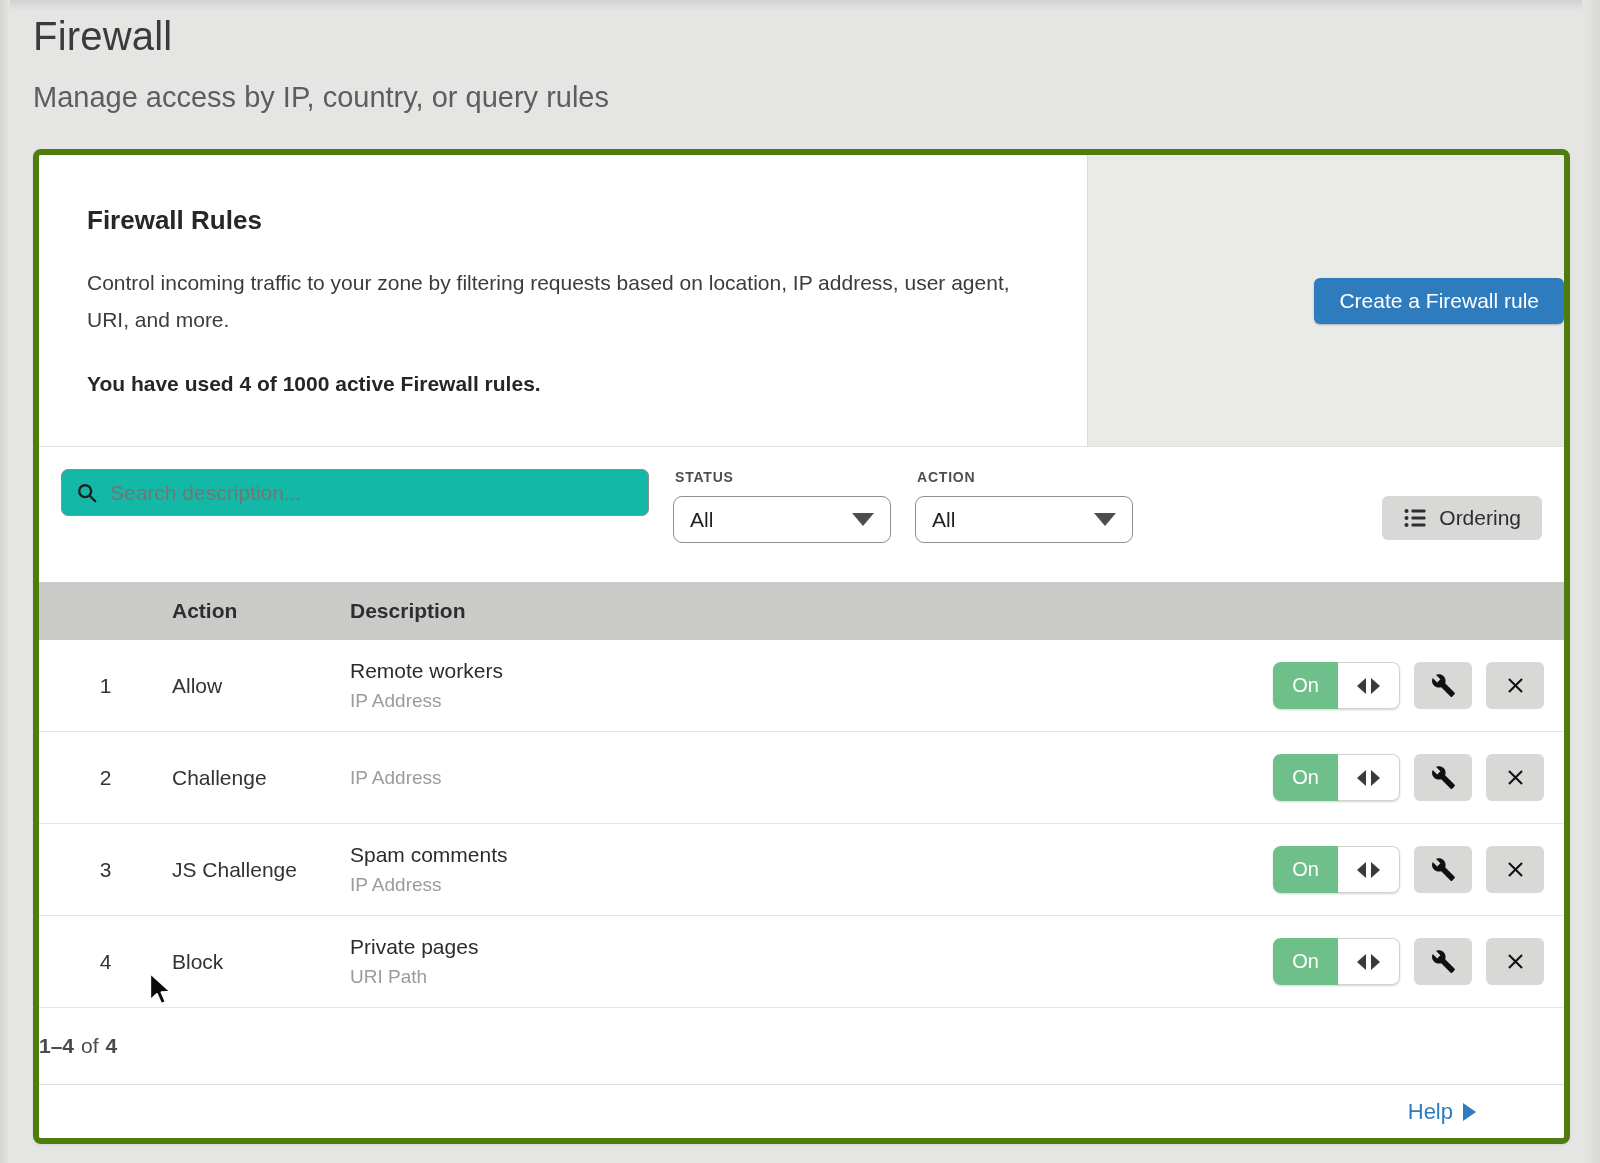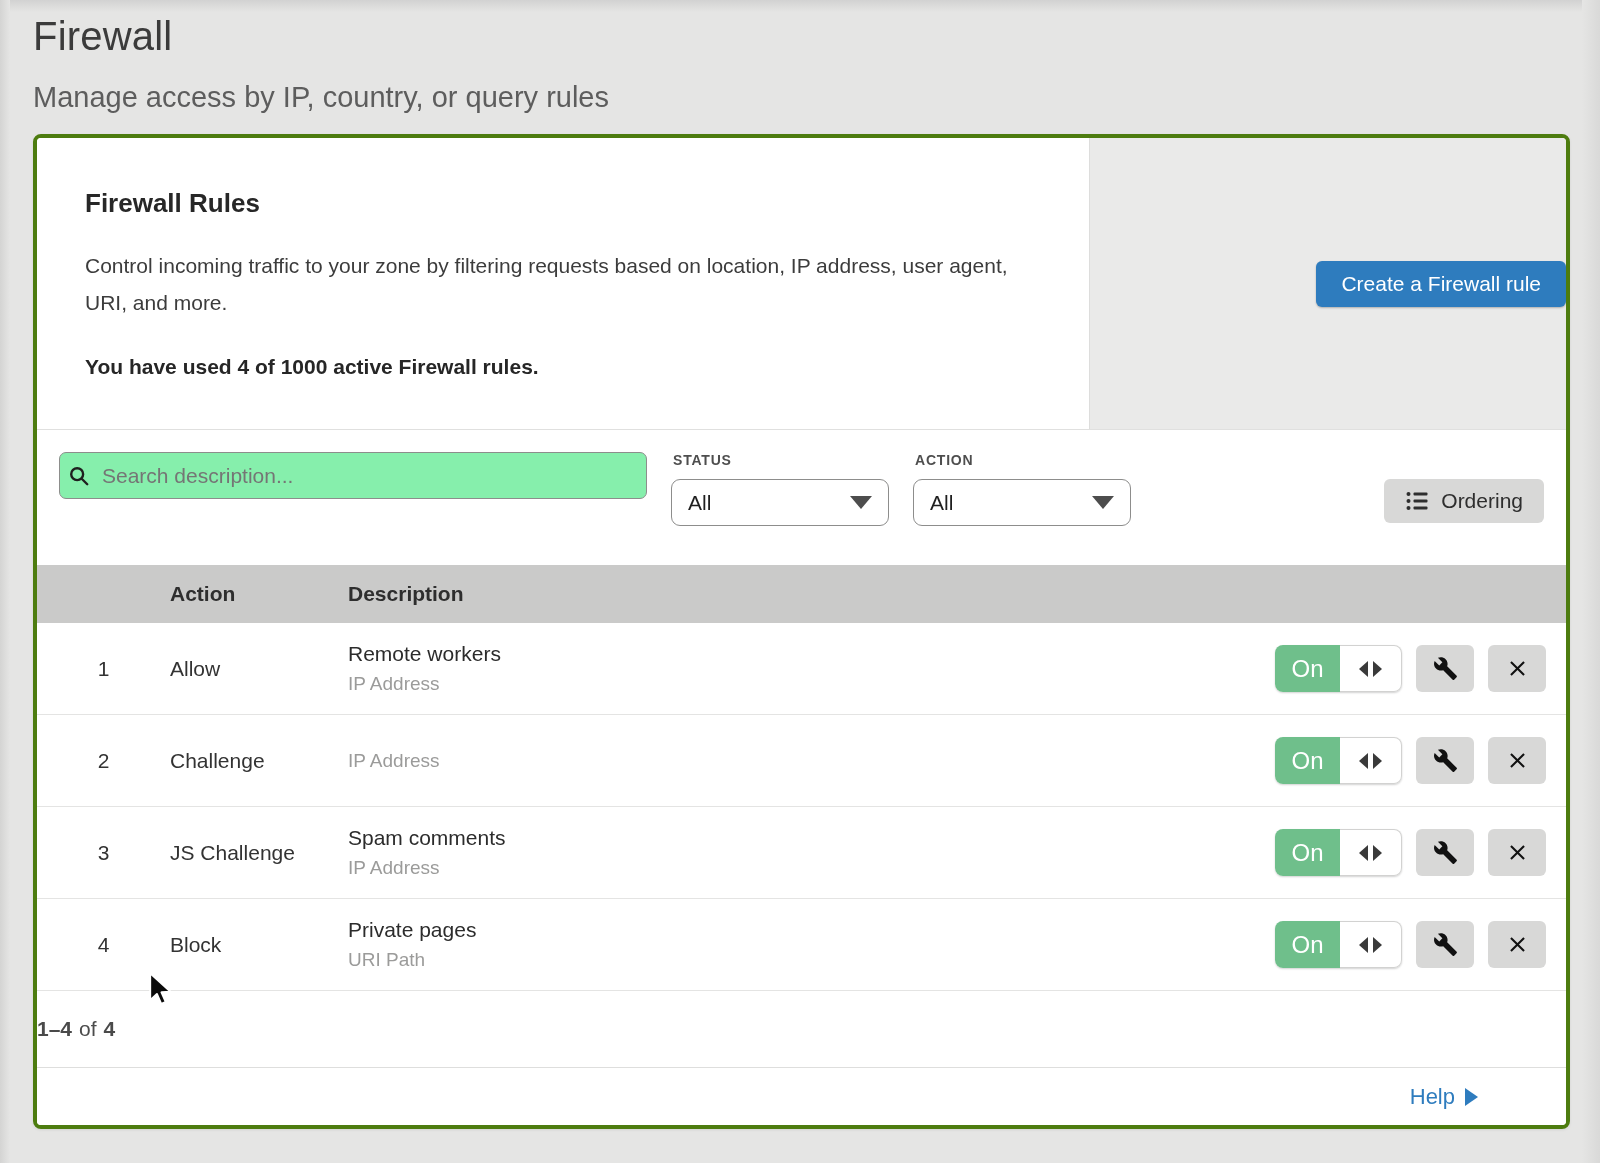--- a/index.html
+++ b/index.html
@@ -16,22 +16,22 @@
   .edge-left { position:absolute; top:0; left:0; width:10px; height:100%;
     background: linear-gradient(90deg, #d4d4d3, #e5e5e4); pointer-events:none; }
   .edge-right { position:absolute; top:0; right:0; width:18px; height:100%;
     background: linear-gradient(270deg, #d9d9d8, #e5e5e4); pointer-events:none; }
 
   .page-header { padding: 14px 0 0 33px; }
   .page-title { font-size: 40px; font-weight: 500; color: #3b3b3b; letter-spacing: .2px; }
   .page-subtitle { margin-top: 22px; font-size: 29px; font-weight: 400; color: #5d5d5d; }
 
   .card {
-    position: absolute; left: 33px; top: 134px; width: 1537px; height: 995px;
-    background: #ffffff; border: 4px solid #4d7c0f; border-radius: 8px;
+    position: absolute; left: 33px; top: 149px; width: 1537px; height: 995px;
+    background: #ffffff; border: 6px solid #4d7c0f; border-radius: 8px;
     box-shadow: 0 1px 3px rgba(0,0,0,.08);
     display: flex; flex-direction: column; overflow: hidden;
   }
 
   
   .card-top { display: flex; height: 292px; border-bottom: 1px solid #e0e0df; }
   .card-top-left { flex: 1; padding: 50px 48px 0 48px; background: #fff; }
   .overview-heading { font-size: 26px; font-weight: 700; color: #272727; margin-bottom: 28px; }
   .overview-desc { font-size: 21px; color: #3c3c3c; line-height: 37px; max-width: 950px; }
   .overview-usage { margin-top: 34px; font-size: 21px; font-weight: 700; color: #262626; }
@@ -45,21 +45,21 @@
     padding: 0 25px; height: 46px; cursor: pointer;
     box-shadow: 0 1px 2px rgba(0,0,0,.25);
   }
 
   
   .filter-bar { display: flex; align-items: flex-start; padding: 22px 22px 0 22px; height: 135px; background:#fff; }
   .filter-group { display: flex; flex-direction: column; }
   .filter-label { font-size: 14px; font-weight: 700; letter-spacing: .8px; color: #4e4e4e; margin: 0 0 11px 2px; }
   .search-box {
     width: 588px; height: 47px; border: 1.5px solid #8d8d8c; border-radius: 7px;
-    display: flex; align-items: center; padding: 0 8px; background: #86efac;
+    display: flex; align-items: center; padding: 0 14px; background: #14b8a6;
   }
   .search-box input {
     border: none; outline: none; flex: 1; font-family: inherit;
     font-size: 21px; color: #222; margin-left: 12px; background: transparent;
   }
   .search-box input::placeholder { color: #757575; }
   .select-box {
     width: 218px; height: 47px; border: 1.5px solid #8d8d8c; border-radius: 9px;
     display: flex; align-items: center; justify-content: space-between;
     padding: 0 16px; font-size: 21px; color: #1f1f1f; background: #fff; cursor: pointer;
@@ -87,21 +87,21 @@
     border-bottom: 1px solid #e4e4e3; background: #fff;
     font-size: 21px; color: #333;
   }
   .desc-title { font-size: 21px; color: #2c2c2c; margin-bottom: 7px; }
   .desc-sub { font-size: 19px; color: #9b9b9a; }
   .controls { display: flex; align-items: center; padding-right: 20px; flex-shrink: 0; }
 
   .toggle { display: flex; height: 47px; border-radius: 8px; cursor: pointer;
     box-shadow: 0 1px 2px rgba(0,0,0,.18); }
   .toggle-on {
-    width: 65px; background: #6fbf8b; color: #fff; font-size: 24px;
+    width: 65px; background: #6fbf8b; color: #fff; font-size: 20px;
     display: flex; align-items: center; justify-content: center;
     border-radius: 8px 0 0 8px;
   }
   .toggle-knob {
     width: 62px; background: #fff; border: 1px solid #d2d2d1; border-left: none;
     border-radius: 0 8px 8px 0; display: flex; align-items: center; justify-content: center; gap: 5px;
   }
   .tri-left { width: 0; height: 0; border-top: 8px solid transparent;
     border-bottom: 8px solid transparent; border-right: 9px solid #3a3a3a; }
   .tri-right { width: 0; height: 0; border-top: 8px solid transparent;

